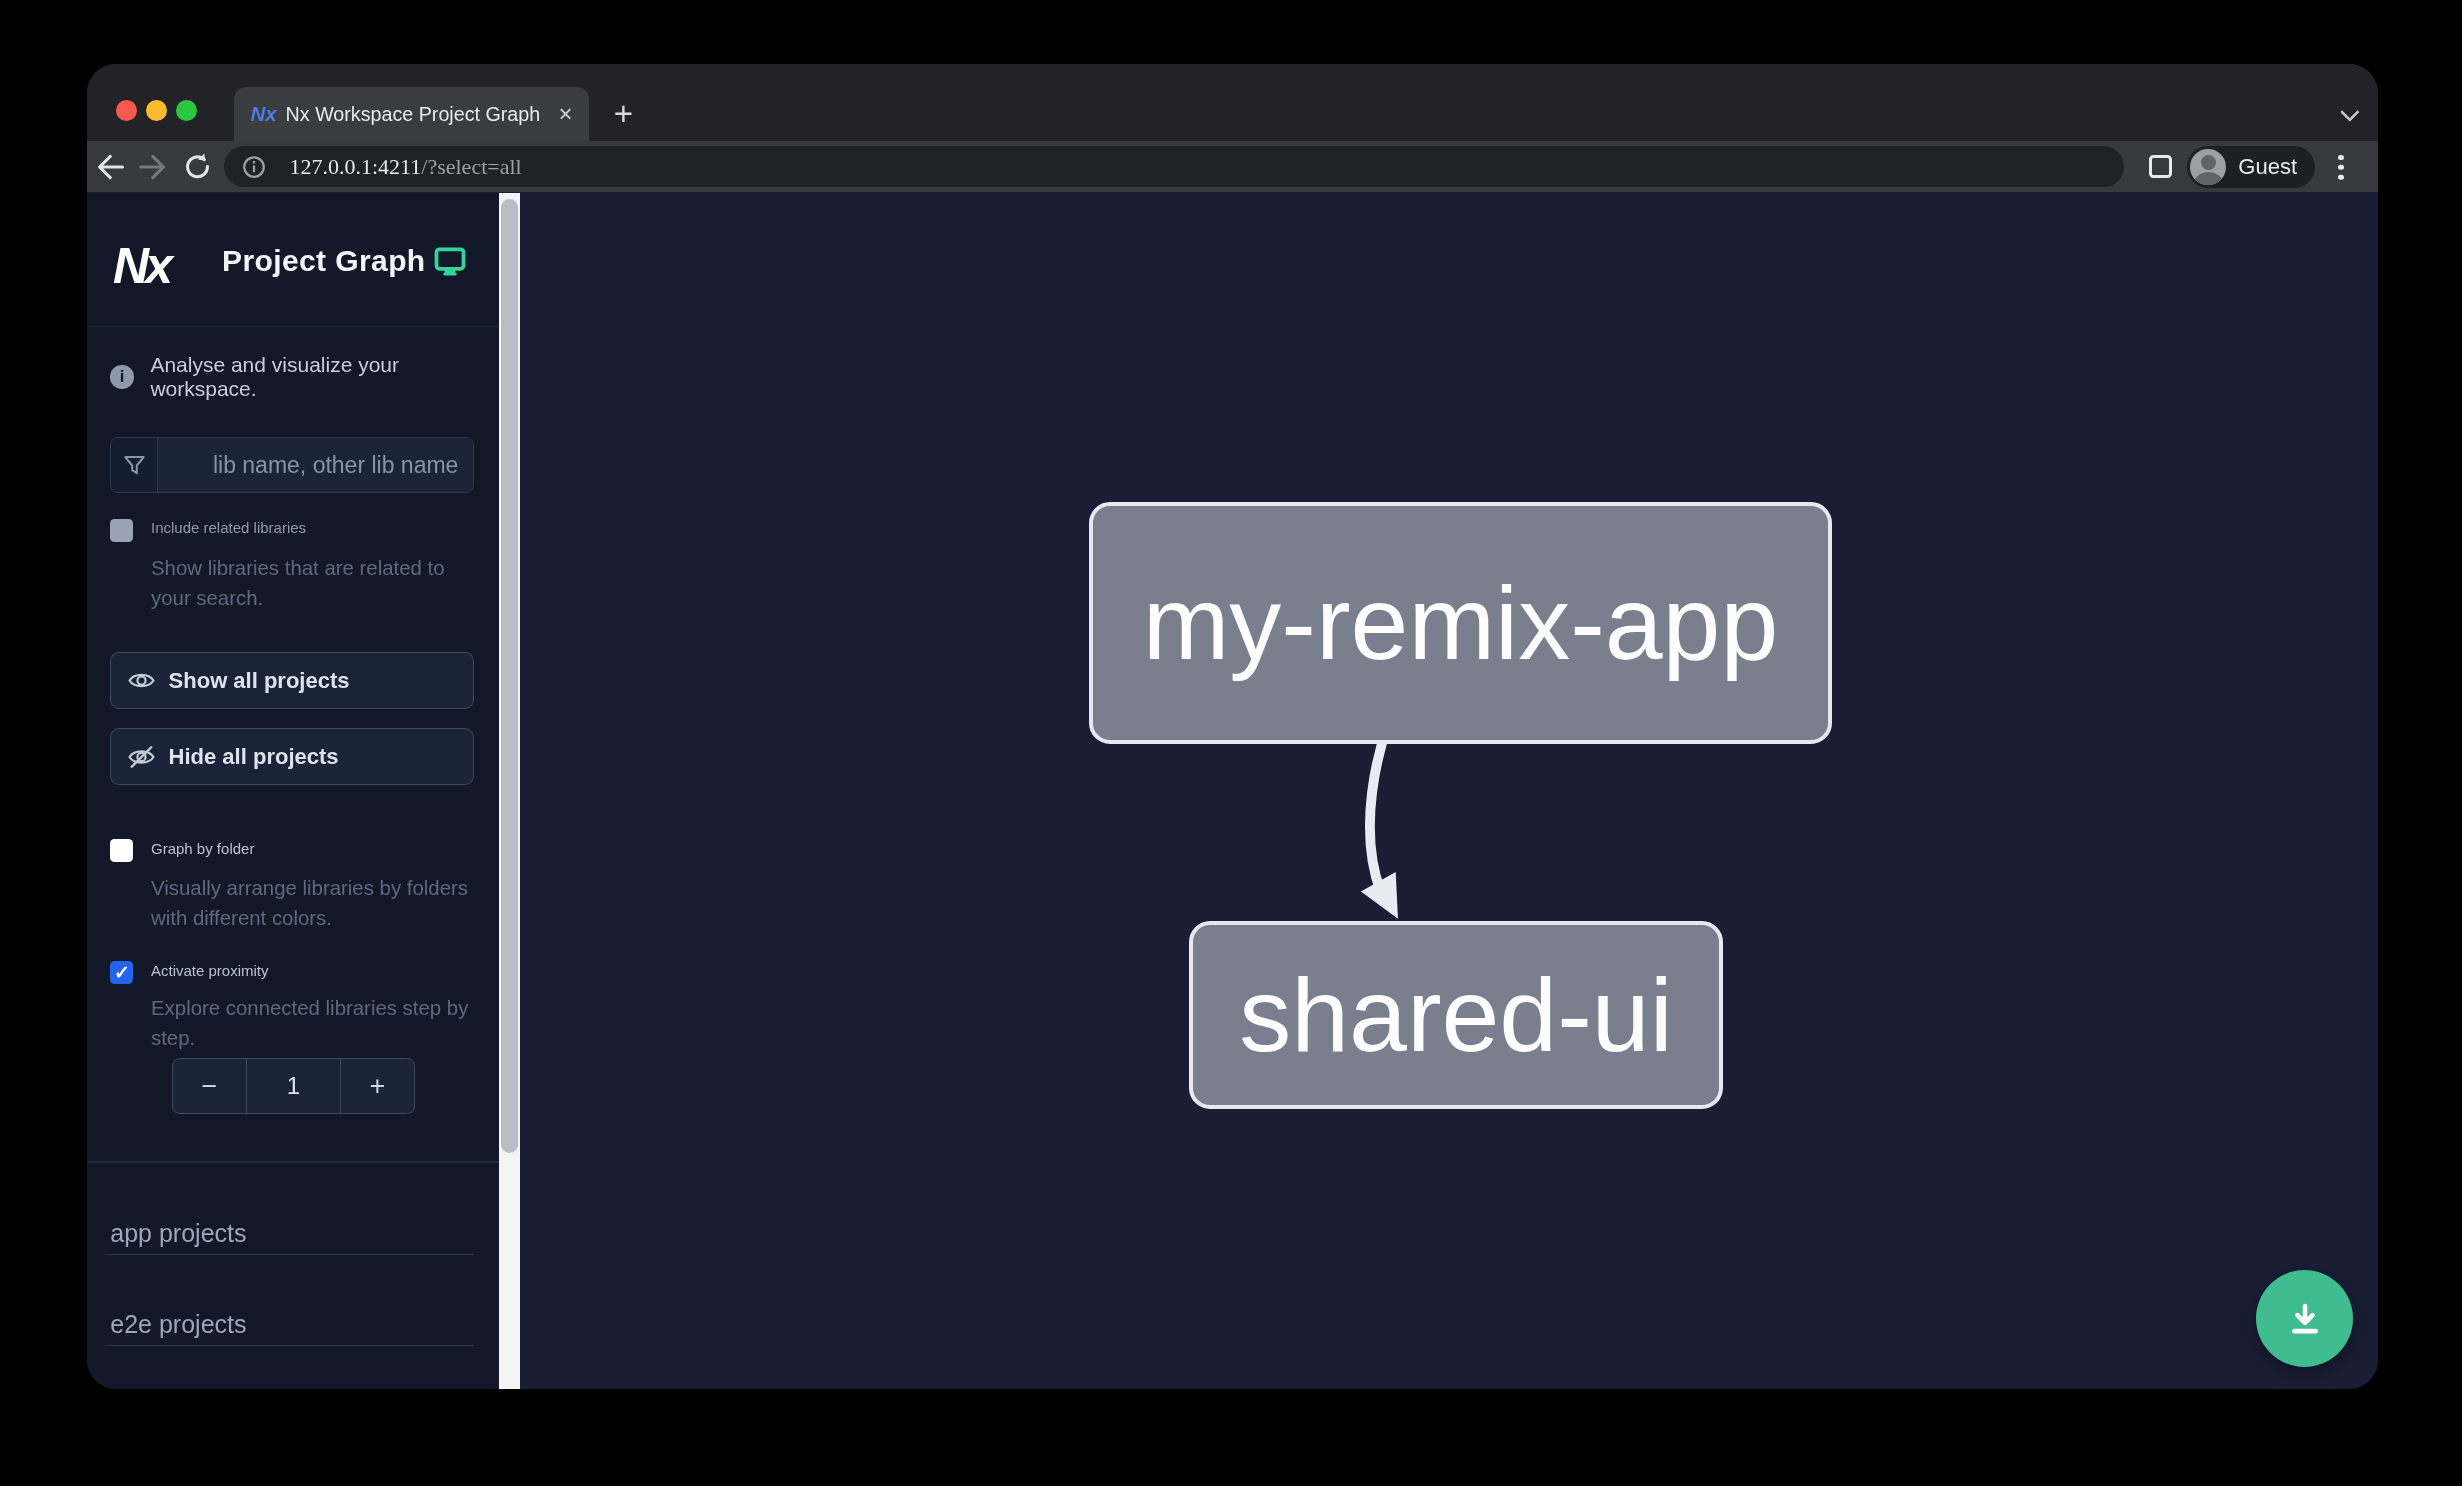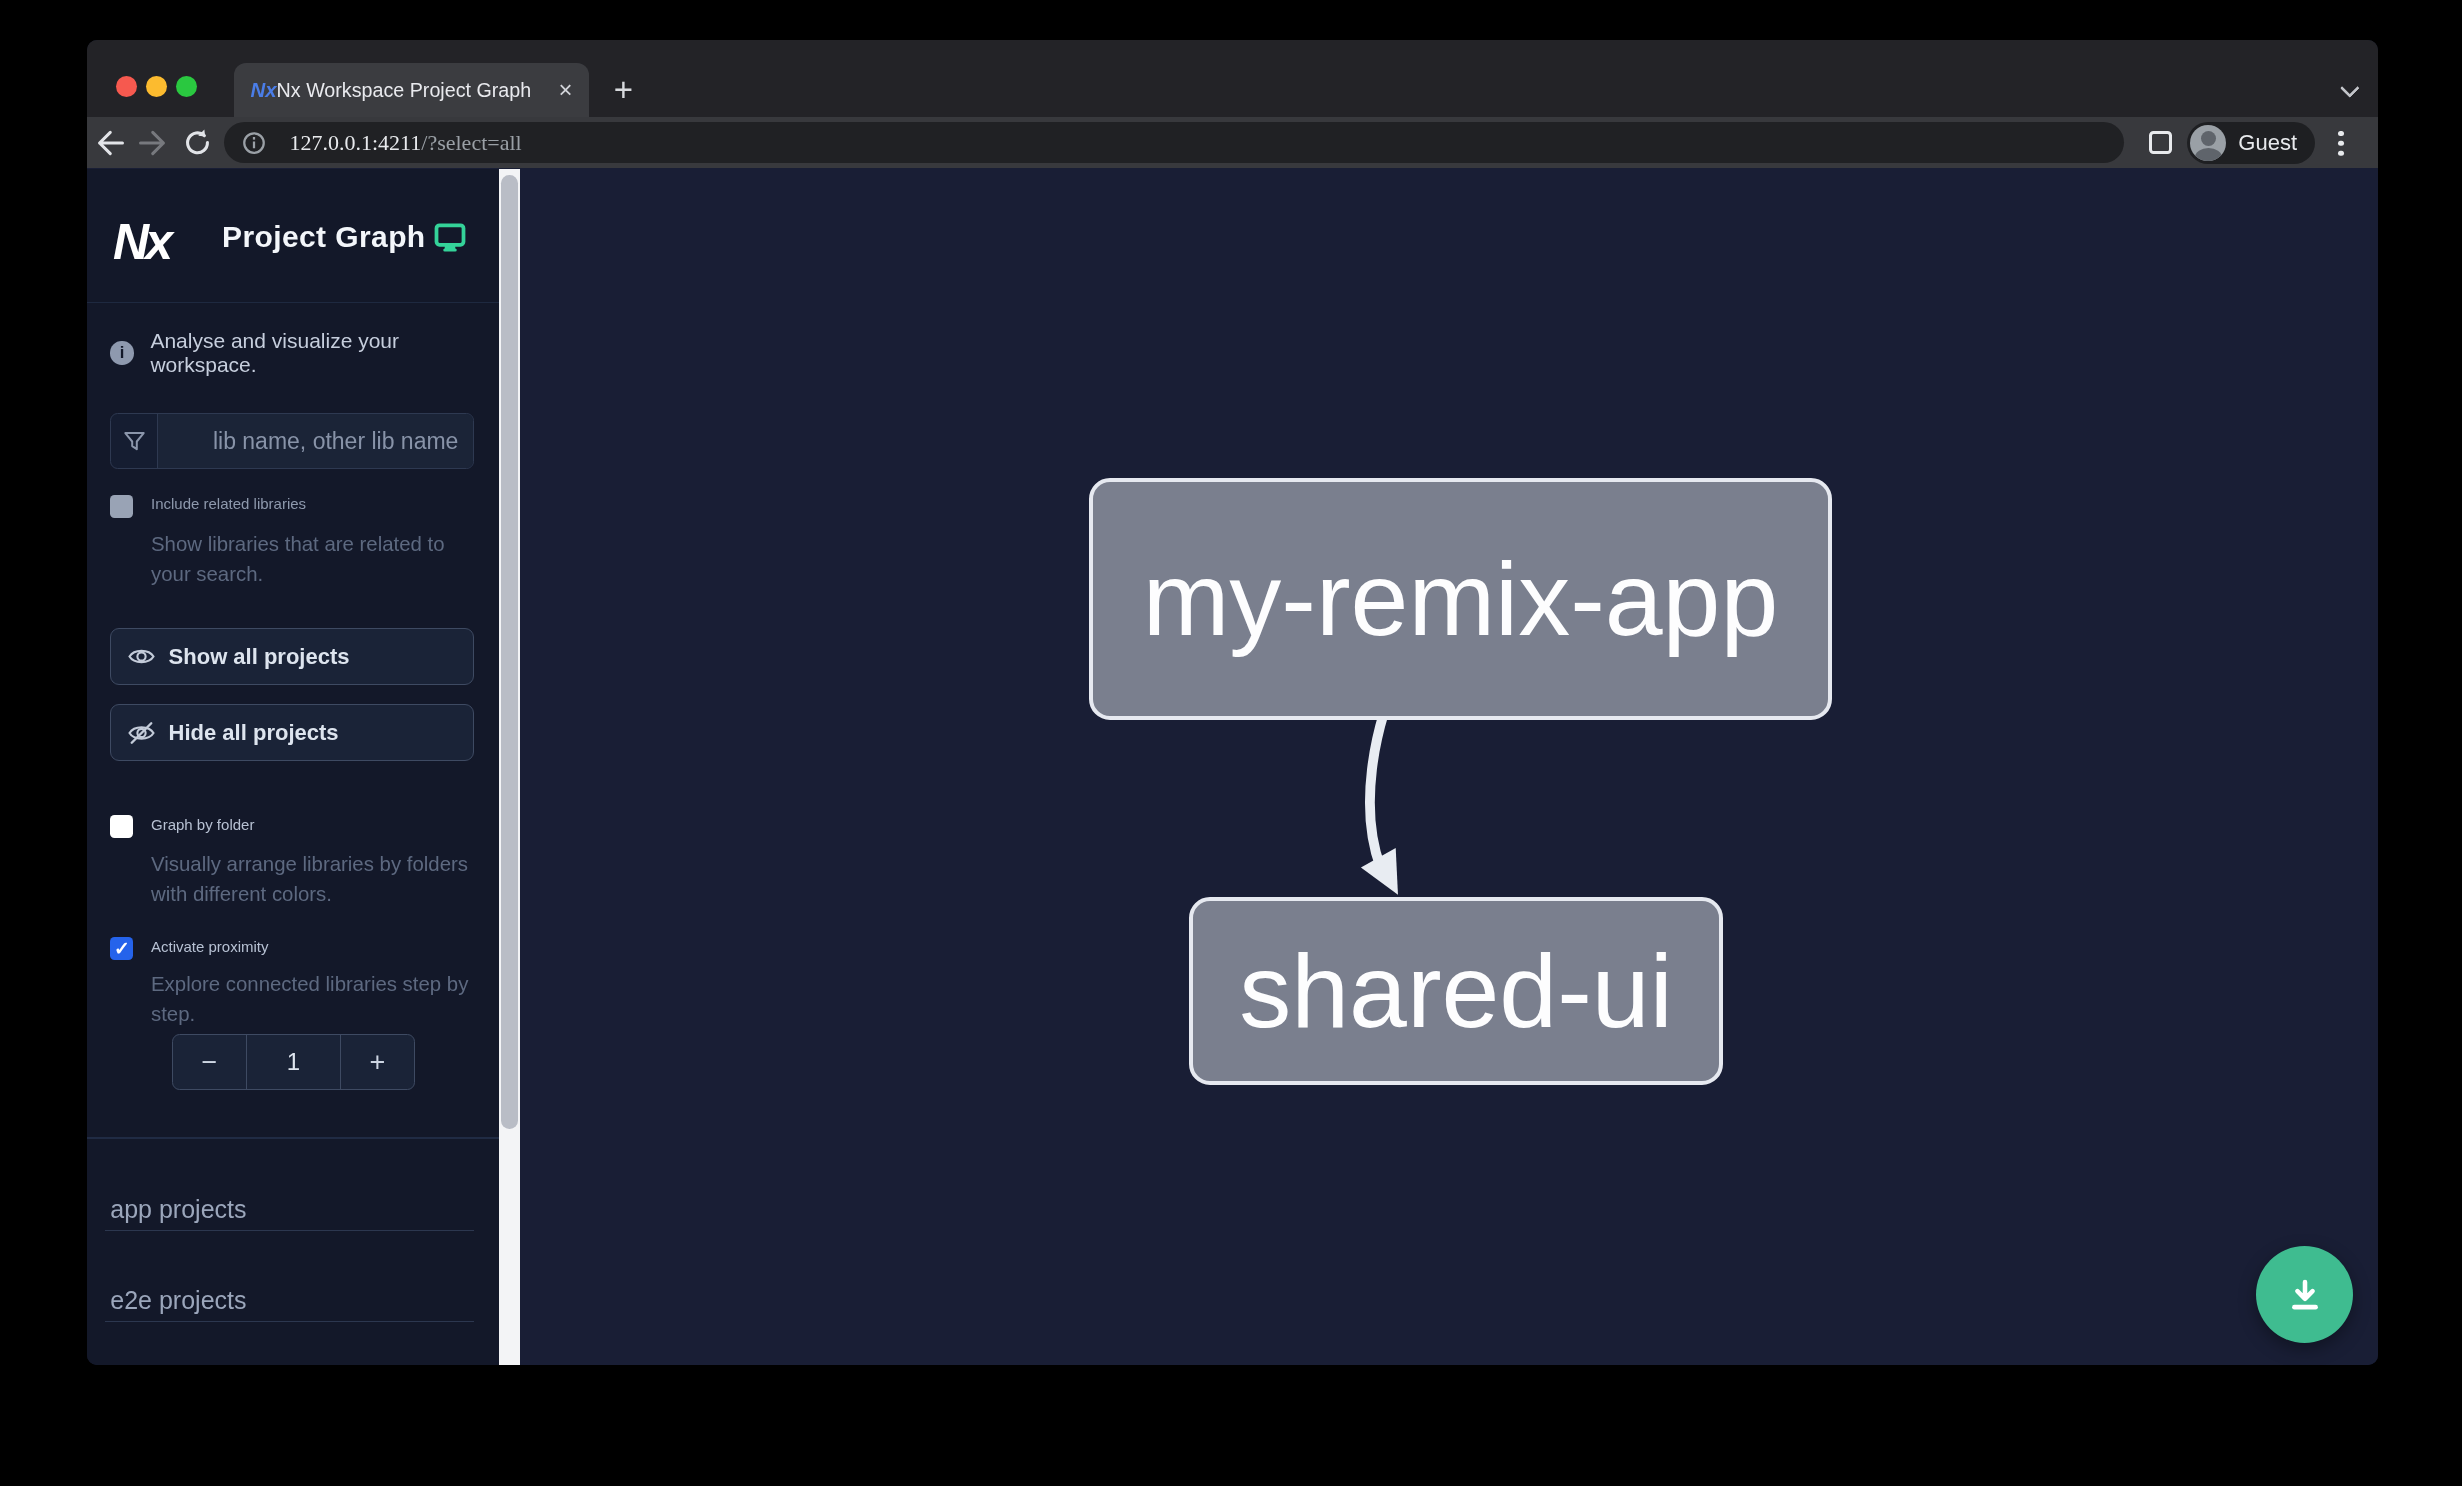--- a/index.html
+++ b/index.html
@@ -1,30 +1,30 @@
 <!DOCTYPE html>
 <html style="font-size:12px"><head>
 <meta charset="utf-8">
 <style>
   * { margin:0; padding:0; box-sizing:border-box; }
   html,body { width:2462px; height:1487px; background:#000; font-family:"Liberation Sans", sans-serif; }
-  .window { position:absolute; left:87px; top:40px; width:2291px; height:1325px;
-            border-radius:10px; overflow:hidden; background:#191e35; }
+  .window { position:absolute; left:87px; top:64px; width:2291px; height:1325px;
+            border-radius:29px; overflow:hidden; background:#191e35; }
 
   
   .tabstrip { position:absolute; left:0; top:0; width:100%; height:77px; background:#232327; }
   .traffic { position:absolute; top:36px; width:21px; height:21px; border-radius:50%; }
   .tl-close { left:29px;  background:#f6594f; }
   .tl-min   { left:59px;  background:#fcbb2f; }
   .tl-max   { left:89px; background:#2ac840; }
   .tab { position:absolute; left:147px; top:23px; width:355px; height:54px; background:#3b3c40;
          border-radius:12px 12px 0 0; display:flex; align-items:center; padding:0 16.6px; }
   .favicon { width:26px; height:26px; border-radius:4.5px; display:flex; align-items:center; justify-content:center;
              font-size:20.4px; font-weight:800; font-style:italic; color:#4a7de8; flex:0 0 auto; }
-  .tab-title { flex:1; font-size:19.7px; color:#e9eaee; white-space:nowrap; overflow:hidden; }
+  .tab-title { flex:1; margin-left:9px; font-size:19.7px; color:#e9eaee; white-space:nowrap; overflow:hidden; }
   .tab-close { font-size:24px; color:#d3d5da; margin-left:7.6px; line-height:1; }
   .newtab { position:absolute; left:520px; top:33px; width:33px; height:33px; display:flex; align-items:center;
             justify-content:center; font-size:33px; font-weight:300; color:#d8dade; }
   .ts-chevron { position:absolute; right:19.7px; top:39px; width:16.6px; height:16.6px; }
   .ts-chevron::before { content:""; position:absolute; left:1.5px; top:1.5px; width:10.6px; height:10.6px;
             border-right:3px solid #c2c4c9; border-bottom:3px solid #c2c4c9; transform:rotate(45deg); border-radius:1.5px; }
 
   
   .toolbar { position:absolute; left:0; top:77px; width:100%; height:51px; background:#38393d;
              display:flex; align-items:center; }

